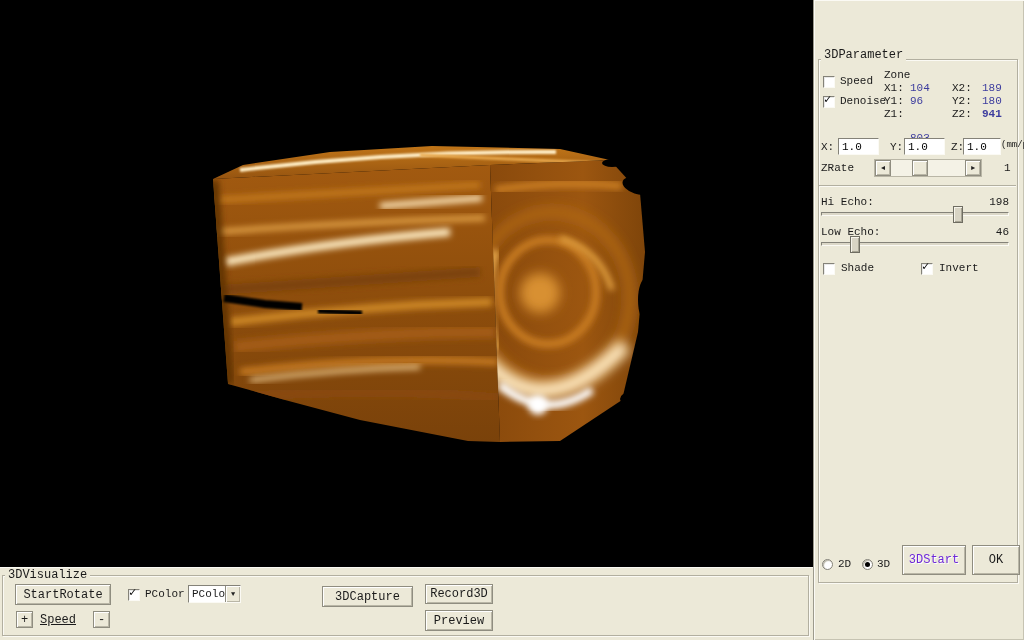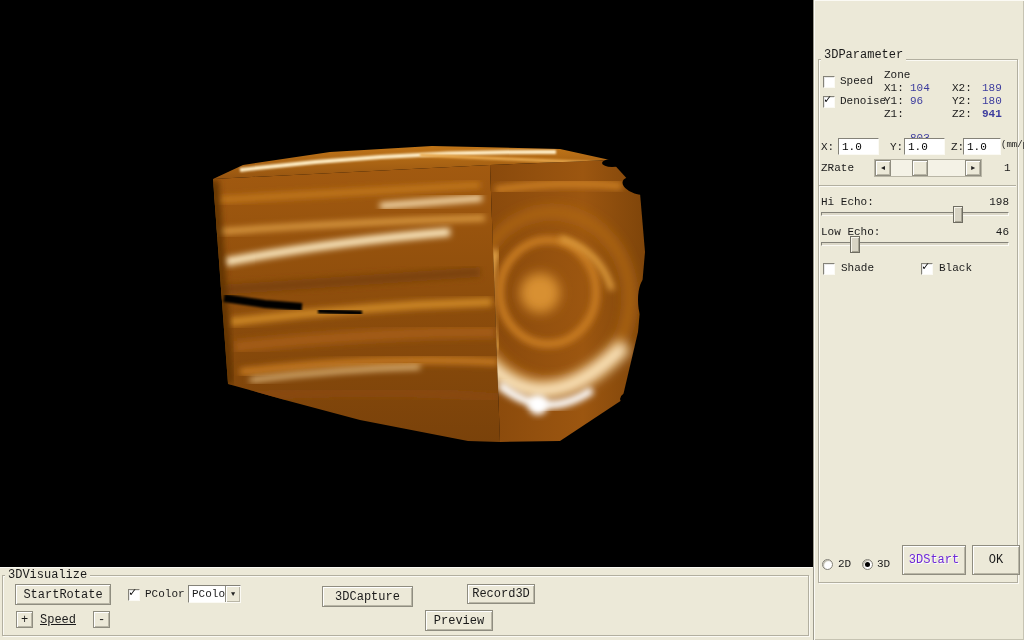--- a/index.html
+++ b/index.html
@@ -224,21 +224,21 @@
       <div class="slider-thumb" style="margin-left: -5px; left: 18%;"></div>
     </div>
 
     <span class="cb" style="left:9px; top:263px;">
         <span class="mark"></span>
       </span>
     <span class="lbl" style="left:27px; top:262px;">Shade</span>
     <span class="cb" style="left:107px; top:263px;">
         <span class="mark">✓</span>
       </span>
-    <span class="lbl" style="left:125px; top:262px;">Black</span>
+    <span class="lbl" style="left:125px; top:262px;">Invert</span>
 
     <span class="radio" style="left:8px; top:559px;"></span>
     <span class="lbl" style="left:24px; top:558px;">2D</span>
     <span class="radio sel" style="left:48px; top:559px;"></span>
     <span class="lbl" style="left:63px; top:558px;">3D</span>
     <button class="btn disabled" style="left:88px; top:545px; width:64px; height:30px;">3DStart</button>
     <button class="btn" style="left:158px; top:545px; width:48px; height:30px;">OK</button>
   </div>
 
   <div class="bottom-bar">
@@ -253,17 +253,17 @@
     <span class="cb" style="left:128px; top:22px;">
         <span class="mark">✓</span>
       </span>
     <span class="lbl" style="left:145px; top:21px;">PColor</span>
     <div class="combo" style="left:188px; top:18px; width:53px;">
       <span class="combo-text">PColor</span>
       <span class="combo-btn">▼</span>
     </div>
 
     <button class="btn" style="left:322px; top:19px; width:91px; height:21px;">3DCapture</button>
-    <button class="btn" style="left:425px; top:17px; width:68px; height:20px;margin-left:42px;">Record3D</button>
+    <button class="btn" style="left:425px; top:17px; width:68px; height:20px;">Record3D</button>
     <button class="btn" style="left:425px; top:43px; width:68px; height:21px;">Preview</button>
   </div>
 
 </div>
 
 </body></html>

